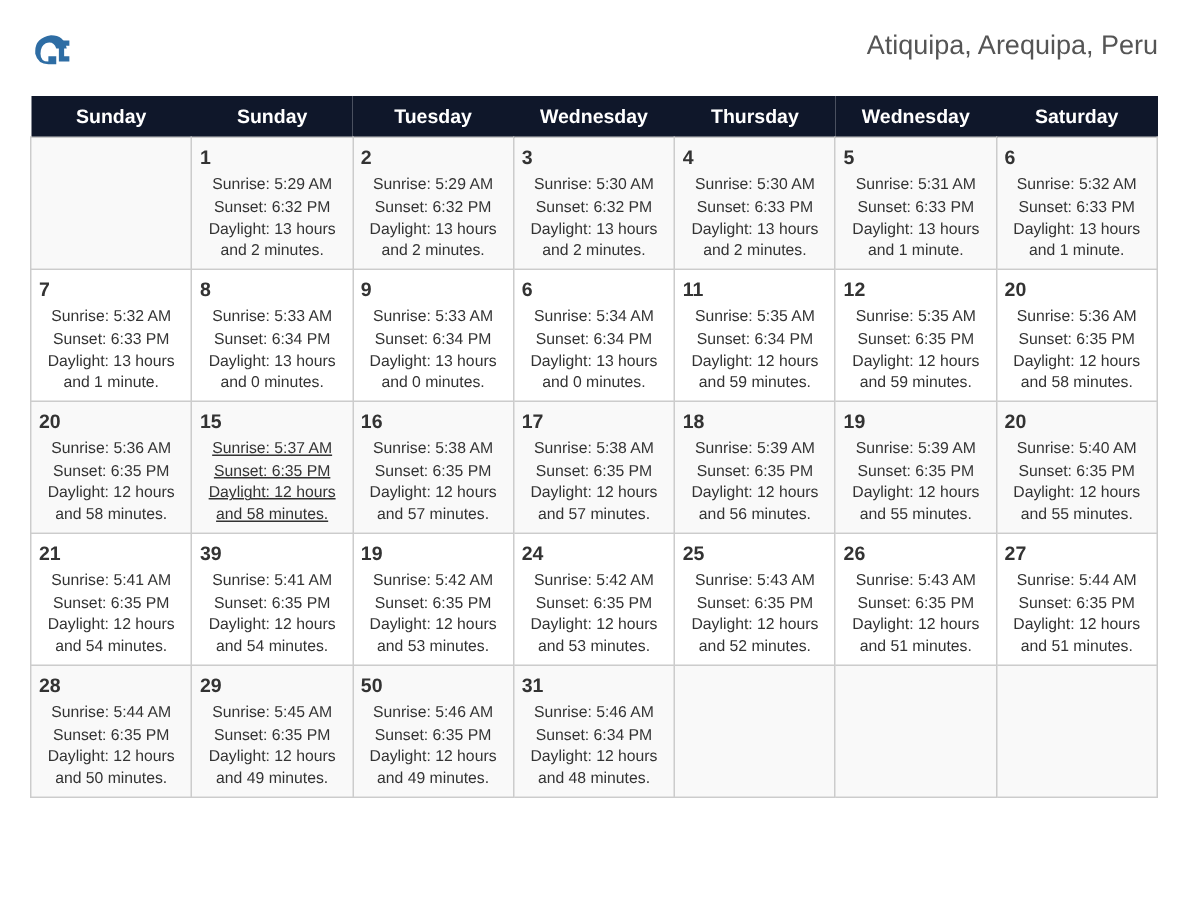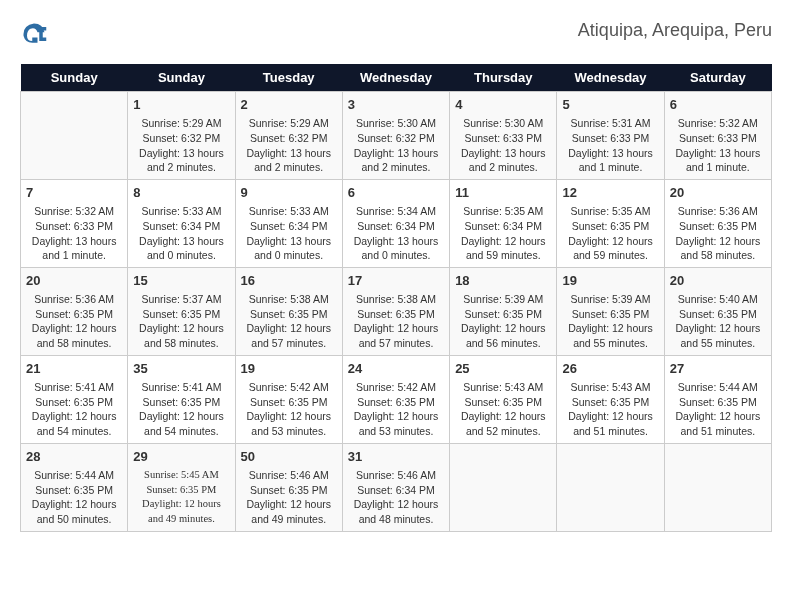--- a/index.html
+++ b/index.html
@@ -214,21 +214,21 @@
       <tr>
         <td>
           <span class="day-num">20</span>
           <div class="day-info" style="white-space: pre-line;">Sunrise: 5:36 AM
 Sunset: 6:35 PM
 Daylight: 12 hours
 and 58 minutes.</div>
         </td>
         <td>
           <span class="day-num">15</span>
-          <div class="day-info" style="white-space: pre-line;">Sunrise: 5:37 AM
+          <div class="day-info" style="white-space: pre-line; text-decoration: underline;">Sunrise: 5:37 AM
 Sunset: 6:35 PM
 Daylight: 12 hours
 and 58 minutes.</div>
         </td>
         <td>
           <span class="day-num">16</span>
           <div class="day-info" style="white-space: pre-line;">Sunrise: 5:38 AM
 Sunset: 6:35 PM
 Daylight: 12 hours
 and 57 minutes.</div>
@@ -264,21 +264,21 @@
       </tr>
       <tr>
         <td>
           <span class="day-num">21</span>
           <div class="day-info" style="white-space: pre-line;">Sunrise: 5:41 AM
 Sunset: 6:35 PM
 Daylight: 12 hours
 and 54 minutes.</div>
         </td>
         <td>
-          <span class="day-num">35</span>
+          <span class="day-num">39</span>
           <div class="day-info" style="white-space: pre-line;">Sunrise: 5:41 AM
 Sunset: 6:35 PM
 Daylight: 12 hours
 and 54 minutes.</div>
         </td>
         <td>
           <span class="day-num">19</span>
           <div class="day-info" style="white-space: pre-line;">Sunrise: 5:42 AM
 Sunset: 6:35 PM
 Daylight: 12 hours
@@ -316,21 +316,21 @@
       <tr>
         <td>
           <span class="day-num">28</span>
           <div class="day-info" style="white-space: pre-line;">Sunrise: 5:44 AM
 Sunset: 6:35 PM
 Daylight: 12 hours
 and 50 minutes.</div>
         </td>
         <td>
           <span class="day-num">29</span>
-          <div class="day-info" style="white-space: pre-line; font-family: Liberation Serif, serif;">Sunrise: 5:45 AM
+          <div class="day-info" style="white-space: pre-line;">Sunrise: 5:45 AM
 Sunset: 6:35 PM
 Daylight: 12 hours
 and 49 minutes.</div>
         </td>
         <td>
           <span class="day-num">50</span>
           <div class="day-info" style="white-space: pre-line;">Sunrise: 5:46 AM
 Sunset: 6:35 PM
 Daylight: 12 hours
 and 49 minutes.</div>

